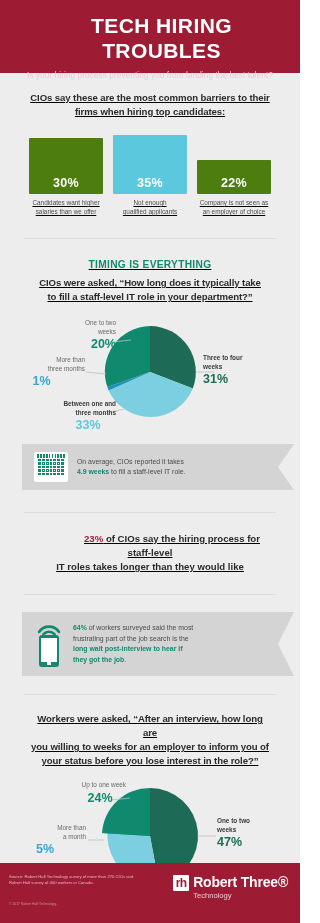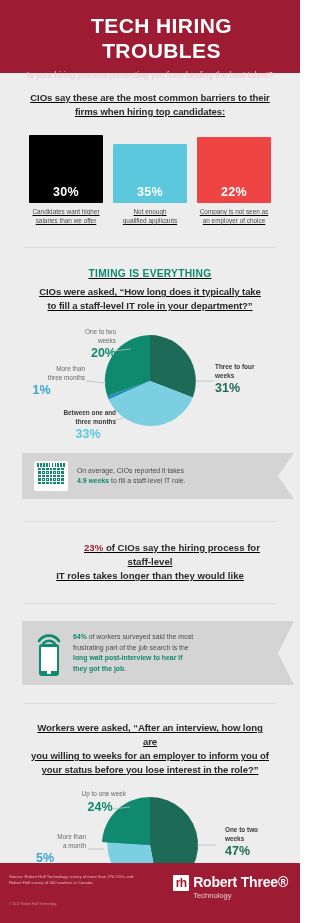--- a/index.html
+++ b/index.html
@@ -275,39 +275,39 @@
   <div class="header">
     <div class="header-title">TECH HIRING TROUBLES</div>
     <div class="header-sub">Is your hiring process preventing you from landing the best talent?</div>
   </div>
 
   <div class="sec" style="padding-top:18px">
     <div class="q-head">CIOs say these are the most common barriers to their firms when hiring top candidates:</div>
 
     <div class="bars">
       <div class="bar-col">
-        <div class="bar" style="height:68px;background:#000000">
+        <div class="bar" style="height:56px;background:#4d7c0f">
           <div class="bar-pct">30%</div>
         </div>
         <div class="bar-label">
           <div>Candidates want higher</div>
           <div>salaries than we offer</div>
         </div>
       </div>
       <div class="bar-col">
         <div class="bar" style="height:59px;background:#5bc8de">
           <div class="bar-pct">35%</div>
         </div>
         <div class="bar-label">
           <div>Not enough</div>
           <div>qualified applicants</div>
         </div>
       </div>
       <div class="bar-col">
-        <div class="bar" style="height:66px;background:#ef4444">
+        <div class="bar" style="height:34px;background:#4d7c0f">
           <div class="bar-pct">22%</div>
         </div>
         <div class="bar-label">
           <div>Company is not seen as</div>
           <div>an employer of choice</div>
         </div>
       </div>
     </div>
   </div>
 
@@ -337,21 +337,21 @@
       <line class="lead" x1="86" y1="58" x2="106" y2="60"></line>
       <line class="lead" x1="104" y1="100" x2="124" y2="95"></line>
     </svg>
 
     <div class="cal-lab" style="left:52px;top:5px;width:64px;text-align:right">
       <div class="t">One to two</div>
       <div class="t">weeks</div>
       <div class="v" style="color:#0f8a6e">20%</div>
     </div>
 
-    <div class="cal-lab" style="left:215px;top:40px;width:75px;text-align:left">
+    <div class="cal-lab" style="left:203px;top:40px;width:75px;text-align:left">
       <div class="t b">Three to four</div>
       <div class="t b">weeks</div>
       <div class="v" style="color:#1d6b56">31%</div>
     </div>
 
     <div class="cal-lab" style="left:20px;top:42px;width:65px;text-align:right">
       <div class="t">More than</div>
       <div class="t">three months</div>
       <div class="v" style="color:#3aa6d0;text-align:center;padding-right:22px">1%</div>
     </div>
@@ -476,21 +476,21 @@
       <line class="lead" x1="198" y1="60" x2="216" y2="60"></line>
       <line class="lead" x1="88" y1="64" x2="104" y2="64"></line>
       <line class="lead" x1="108" y1="101" x2="126" y2="98"></line>
     </svg>
 
     <div class="cal-lab" style="left:52px;top:5px;width:74px;text-align:right">
       <div class="t">Up to one week</div>
       <div class="v" style="color:#0f8a6e;text-align:center;padding-left:22px">24%</div>
     </div>
 
-    <div class="cal-lab" style="left:225px;top:41px;width:72px;text-align:left">
+    <div class="cal-lab" style="left:217px;top:41px;width:72px;text-align:left">
       <div class="t b">One to two</div>
       <div class="t b">weeks</div>
       <div class="v" style="color:#1d6b56">47%</div>
     </div>
 
     <div class="cal-lab" style="left:22px;top:48px;width:64px;text-align:right">
       <div class="t">More than</div>
       <div class="t">a month</div>
       <div class="v" style="color:#3aa6d0;text-align:center;padding-right:18px">5%</div>
     </div>

